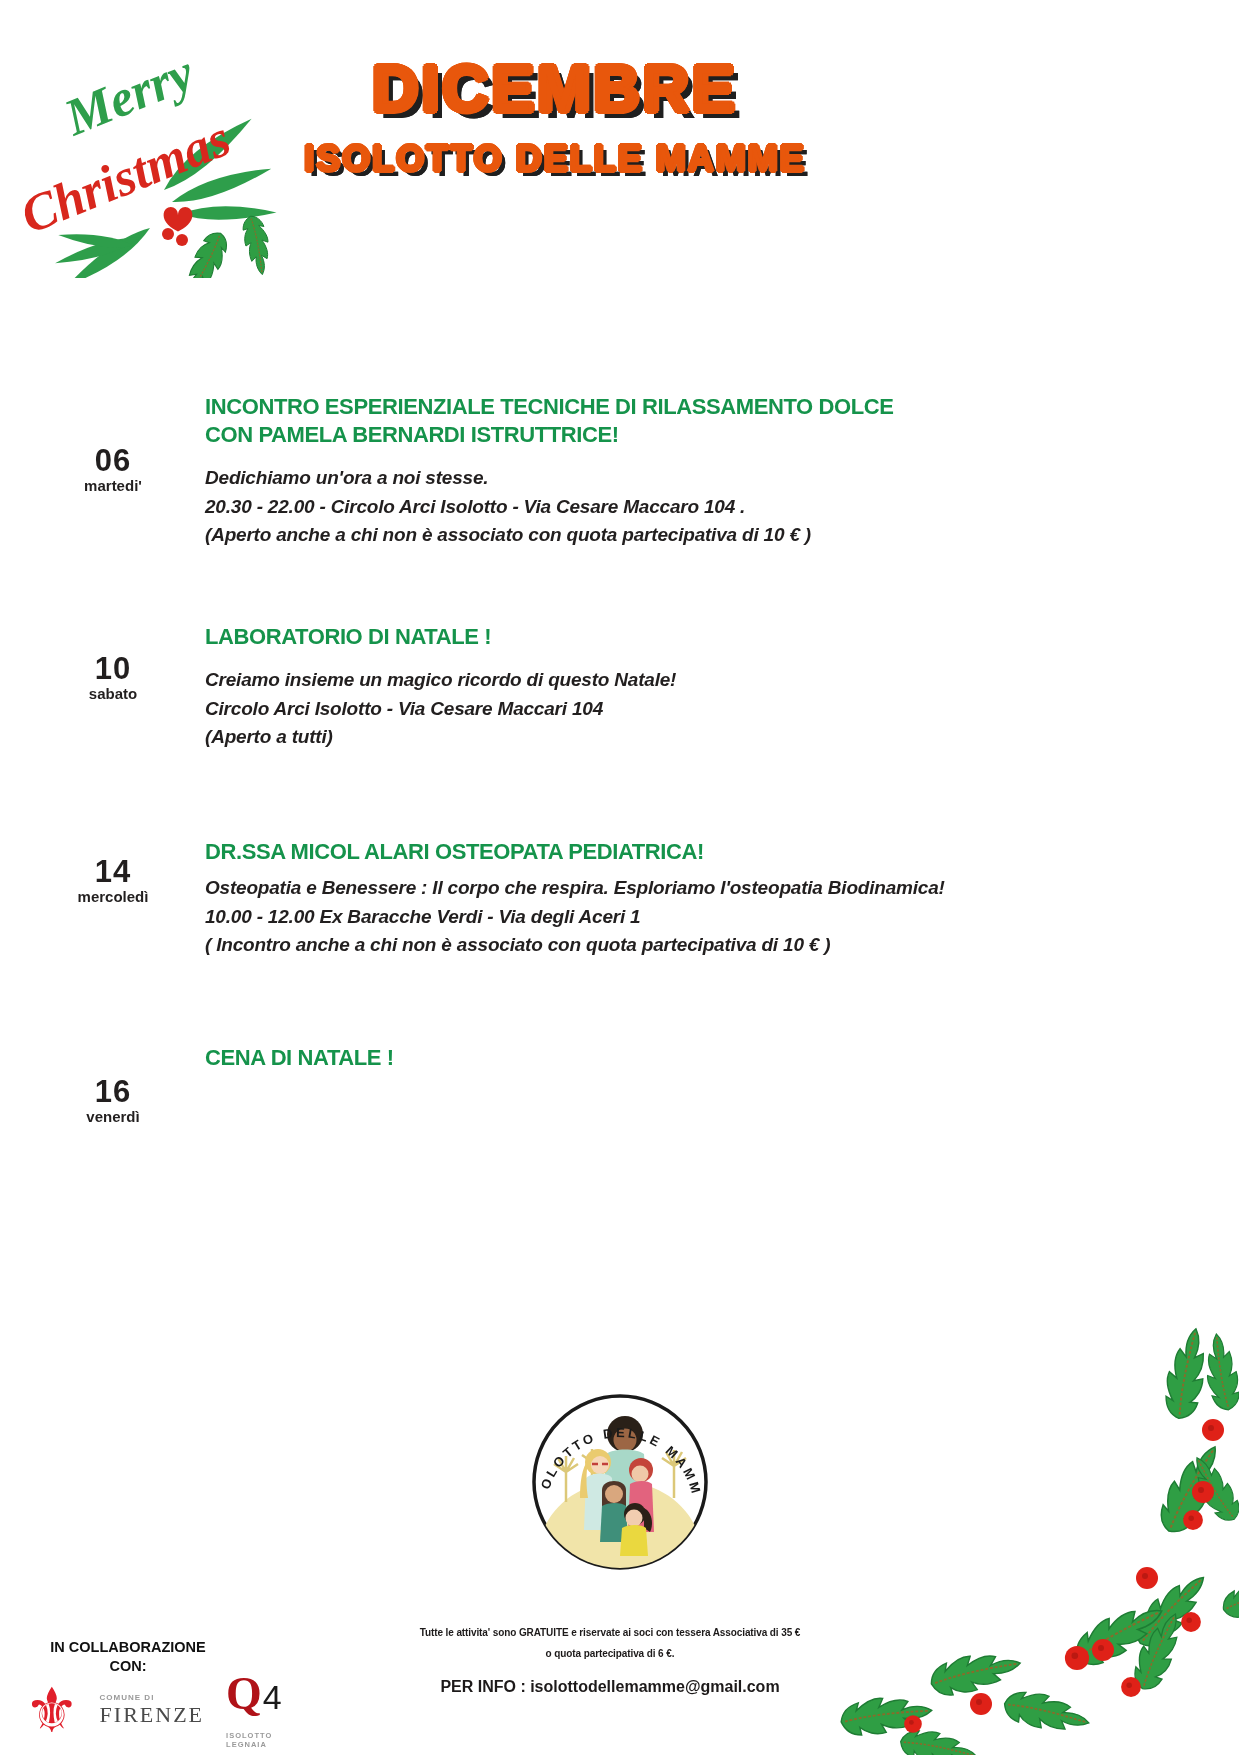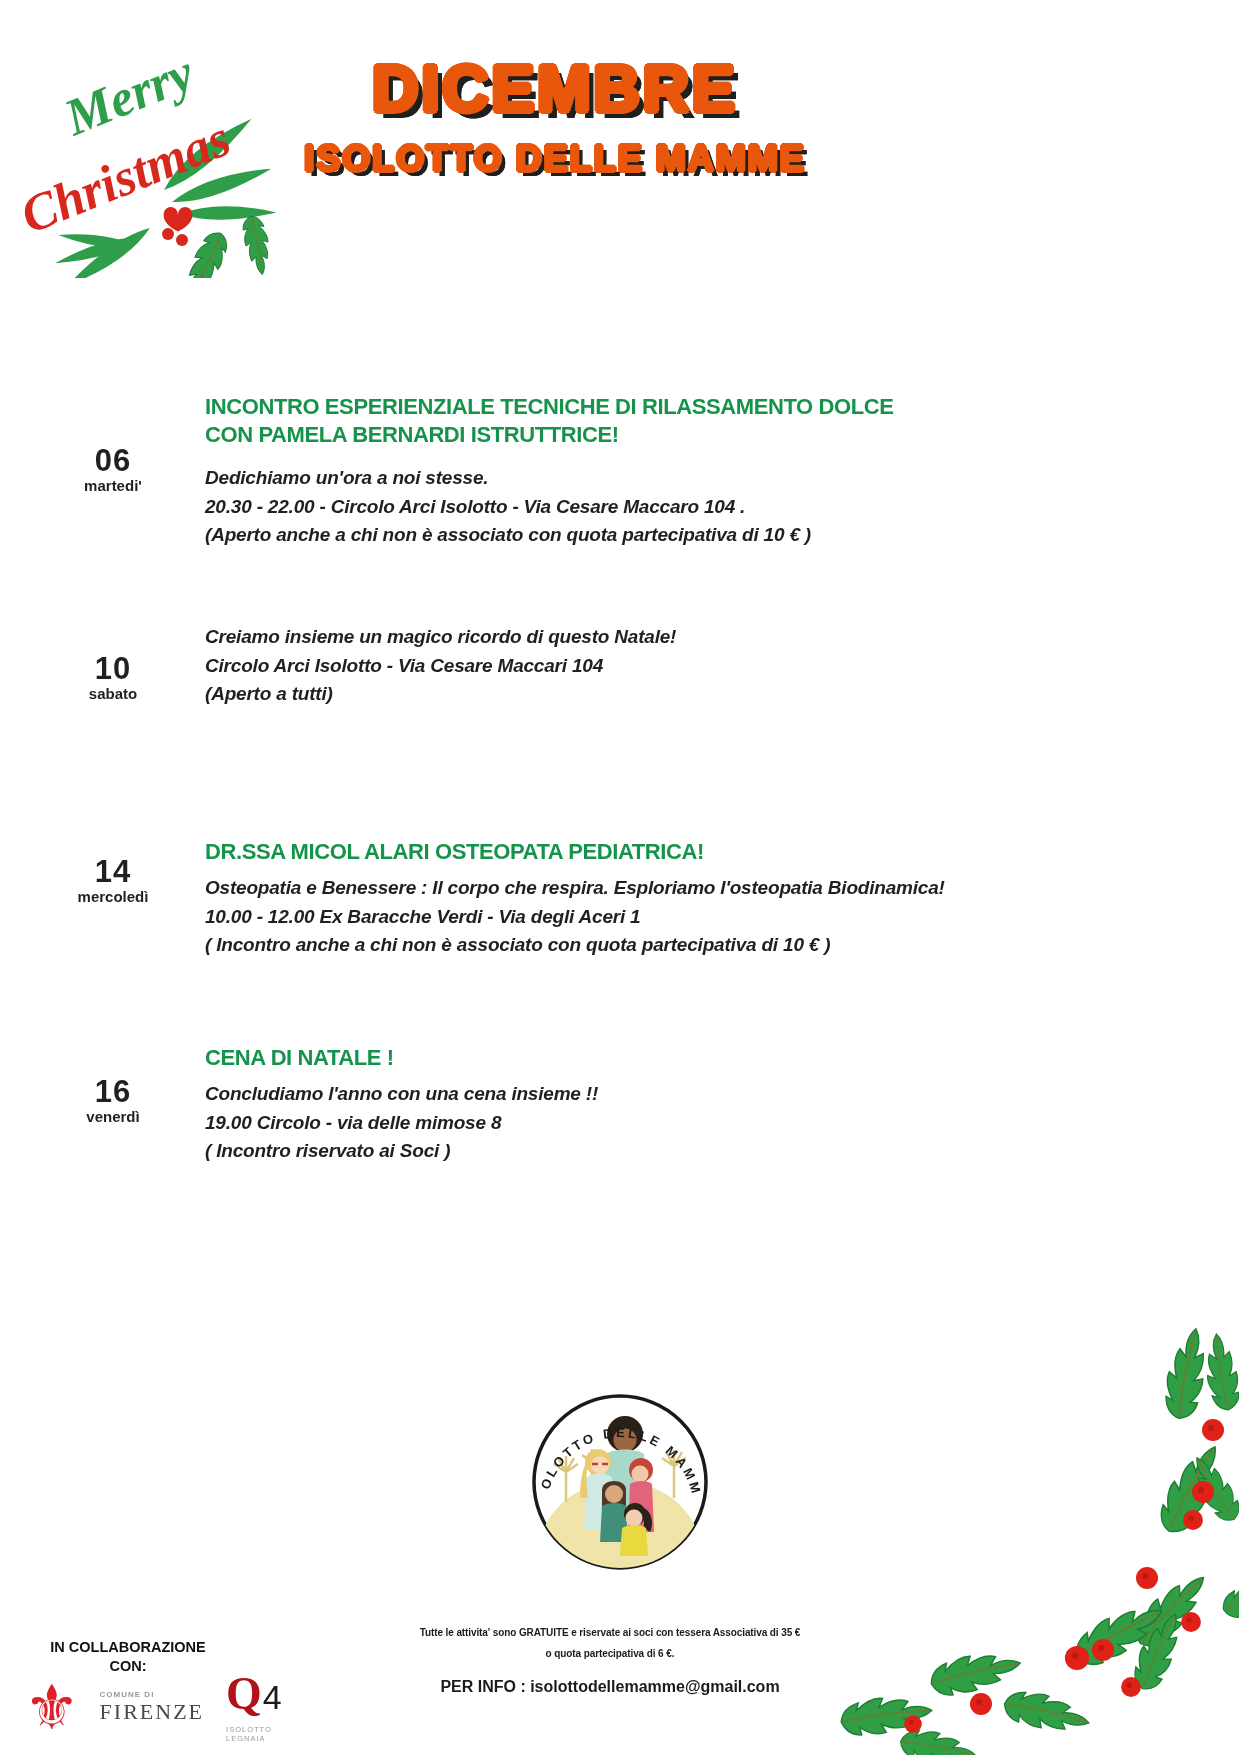--- a/index.html
+++ b/index.html
@@ -51,21 +51,21 @@
     font-weight:bold;font-size:14.5px;line-height:19px;color:#111;}
   .partner-logos{position:absolute;left:24px;top:1672px;width:230px;display:flex;align-items:center;}
   .fleur{font-size:62px;line-height:62px;color:#e01f2b;font-family:"DejaVu Sans",sans-serif;}
   .firenze-text{margin-left:20px;}
   .firenze-small{font-size:8px;letter-spacing:1px;color:#9a9a9a;font-weight:bold;}
   .firenze-name{font-family:"Liberation Serif",serif;font-size:22px;letter-spacing:2px;color:#4a4a4a;}
   .logo-divider{width:2px;height:58px;background:#c9c9c9;margin:0 10px 0 12px;}
   .q4 .qrow{display:flex;align-items:baseline;}
   .q4 .q{font-family:"Liberation Serif",serif;font-size:46px;line-height:44px;color:#b01218;font-weight:bold;}
   .q4 .four{font-family:"Liberation Sans",sans-serif;font-size:34px;color:#1a1a1a;margin-left:1px;}
-  .q4 .q4sub{font-size:7.5px;letter-spacing:1px;color:#9a9a9a;font-weight:normal;margin-top:8px;}
+  .q4 .q4sub{font-size:7.5px;letter-spacing:1px;color:#9a9a9a;font-weight:bold;margin-top:14px;}
   .holly-garland{position:absolute;right:0;bottom:0;width:430px;height:465px;}
 </style>
 </head>
 <body>
 
 <div class="page">
 
   <svg class="merry-graphic" viewBox="0 0 275 240">
     <defs>
       <g id="holly-leaf-a">
@@ -124,20 +124,23 @@
       </div>
     </div>
   </div>
 
   <div class="event" style="top:623px">
     <div class="event-date" style="top:30px">
       <div class="date-num">10</div>
       <div class="date-day">sabato</div>
     </div>
     <div class="event-body">
+      <div class="event-title">
+        <span class="tline">LABORATORIO DI NATALE !</span>
+      </div>
       <div class="event-lines">
         <div>Creiamo insieme un magico ricordo di questo Natale!</div>
         <div>Circolo Arci Isolotto - Via Cesare Maccari 104</div>
         <div>(Aperto a tutti)</div>
       </div>
     </div>
   </div>
 
   <div class="event" style="top:838px">
     <div class="event-date" style="top:18px">
@@ -157,25 +160,20 @@
   </div>
 
   <div class="event" style="top:1044px">
     <div class="event-date" style="top:32px">
       <div class="date-num">16</div>
       <div class="date-day">venerdì</div>
     </div>
     <div class="event-body">
       <div class="event-title" style="margin-bottom:8px">
         <span class="tline">CENA DI NATALE !</span>
-      </div>
-      <div class="event-lines">
-        <div>Concludiamo l'anno con una cena insieme !!</div>
-        <div>19.00 Circolo - via delle mimose 8</div>
-        <div>( Incontro riservato ai Soci )</div>
       </div>
     </div>
   </div>
 
   <svg class="mamme-logo" viewBox="0 0 184 184">
     <defs>
       <clipPath id="logo-clip">
           <circle cx="92" cy="92" r="86"></circle>
         </clipPath>
       <path id="arc-path" d="M 20,104 A 74,74 0 0 1 164,104" fill="none"></path>

